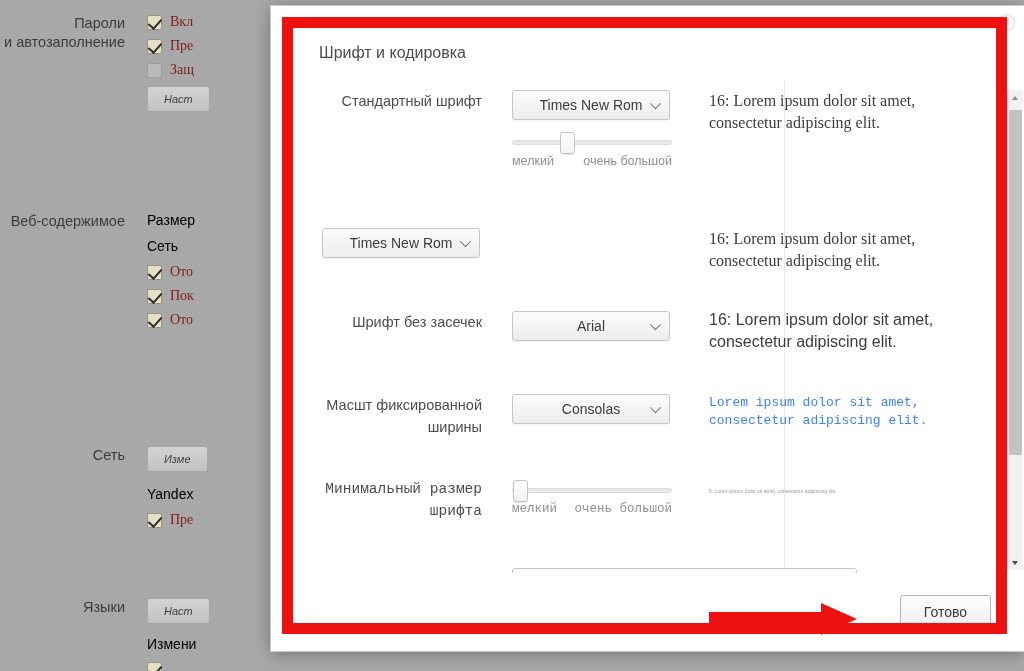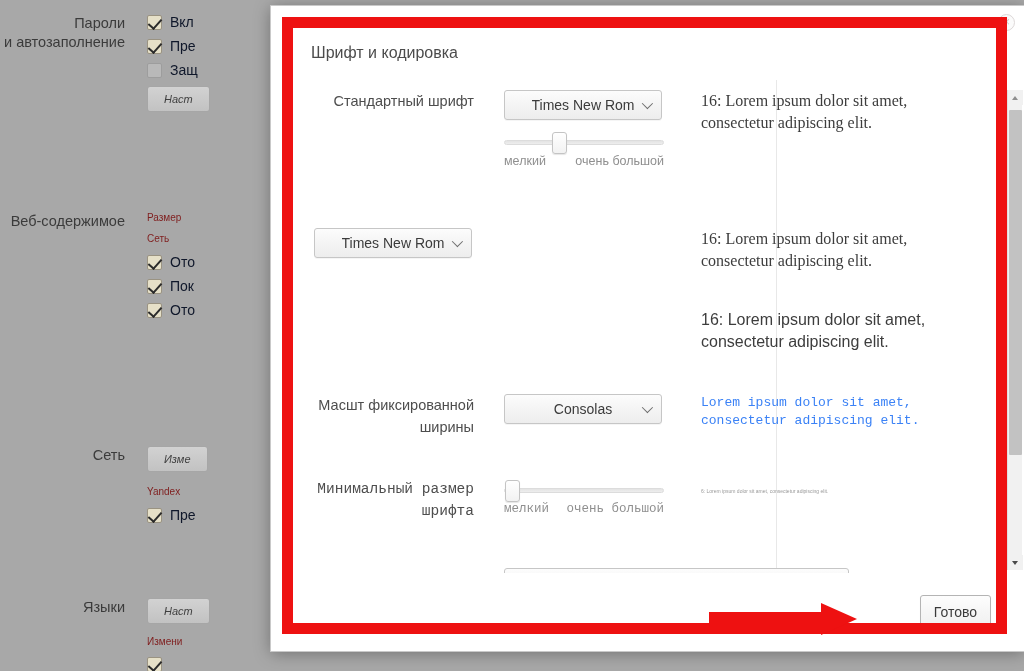--- a/index.html
+++ b/index.html
@@ -25,45 +25,45 @@
   .cbx{
     width:15px;height:15px;border:1px solid #9a9382;background:#e6e0c8;
     border-radius:2px;position:relative;margin-right:8px;flex:none;
     box-sizing:border-box;
   }
   .cbx.off{background:#b9b9b9;border-color:#9d9d9d;}
   .cbx.on::after{
     content:"";position:absolute;left:3px;top:0px;width:6px;height:11px;
     border:solid #2b2b2b;border-width:0 2.4px 2.4px 0;transform:rotate(42deg);
   }
-  .bg-check span{font-size:14px;color:#0f172a;white-space:nowrap;}
+  .bg-check span{font-size:14px;color:#7f1d1d;white-space:nowrap;font-family:Liberation Serif, serif;}
   .bg-btn{
     display:inline-block;border:1px solid #a6a6a6;border-radius:3px;
     background:linear-gradient(#d2d2d2,#c2c2c2);
     padding:6px 16px;font-size:11px;color:#3f3f3f;white-space:nowrap;font-style:italic;
   }
-  .bg-txt{font-size:10px;color:#7f1d1d;margin-bottom:10px;white-space:nowrap;}
+  .bg-txt{font-size:14px;color:#000000;margin-bottom:10px;white-space:nowrap;}
 
   
   #modal{
     position:absolute;left:271px;top:6px;width:753px;height:645px;
     background:#ffffff;
     box-shadow:0 0 0 1px #c9c9c9, 0 2px 16px rgba(0,0,0,.35);
     overflow:hidden;
   }
   #modal-close{
     position:absolute;right:9px;top:8px;width:17px;height:17px;
     border-radius:50%;border:1px solid #ddd8d8;color:#cfcaca;
     font-size:12px;line-height:15px;text-align:center;
     background:#fbfbfb;box-sizing:border-box;
   }
 
   
   #scroll-area{
-    position:absolute;left:0;top:22px;width:744px;height:545px;
+    position:absolute;left:8px;top:22px;width:744px;height:545px;
     overflow:hidden;
   }
   #dialog-title{
     font-size:16px;color:#4c4c4c;margin:16px 0 0 40px;font-weight:normal;
   }
   .divider-v{
     position:absolute;left:505px;top:52px;width:1px;height:500px;
     background:#e8e8e8;
   }
 
@@ -139,21 +139,21 @@
 
   
   #footer{
     position:absolute;left:0;bottom:0;width:753px;height:78px;
     background:#ffffff;
   }
   #done-btn{
     position:absolute;right:33px;top:22px;
     border:1px solid #b4b4b4;border-radius:3px;
     background:linear-gradient(#fdfdfd,#efefef);
-    padding:8px 13px;font-size:14px;color:#3a3a3a;
+    padding:8px 23px;font-size:14px;color:#3a3a3a;
     box-shadow:0 1px 1px rgba(0,0,0,.07);
   }
 
   
   #red-box{
     position:absolute;left:282px;top:17px;width:725px;height:617px;
     border:11px solid #ee1111;box-sizing:border-box;pointer-events:none;
   }
   #red-arrow{position:absolute;left:709px;top:603px;width:160px;height:32px;}
   #red-arrow .shaft{
@@ -272,20 +272,29 @@
     <div class="row" style="left:25px;top:200px;">
       <div class="ctrl">
         <div class="select">
           <span class="cap">Times New Rom</span>
           <span class="chev"></span>
         </div>
       </div>
     </div>
     <div class="sample serif" style="left:430px;top:200px;width:235px;">16: Lorem ipsum dolor sit amet, consectetur adipiscing elit.</div>
 
+    <div class="row" style="left:25px;top:283px;">
+      <div class="row-label">Шрифт без засечек</div>
+      <div class="ctrl">
+        <div class="select">
+          <span class="cap">Arial</span>
+          <span class="chev"></span>
+        </div>
+      </div>
+    </div>
     <div class="sample sans" style="left:430px;top:281px;width:250px;">16: Lorem ipsum dolor sit amet, consectetur adipiscing elit.</div>
 
     <div class="row" style="left:25px;top:366px;">
       <div class="row-label">Масшт фиксированной ширины</div>
       <div class="ctrl">
         <div class="select">
           <span class="cap">Consolas</span>
           <span class="chev"></span>
         </div>
       </div>

